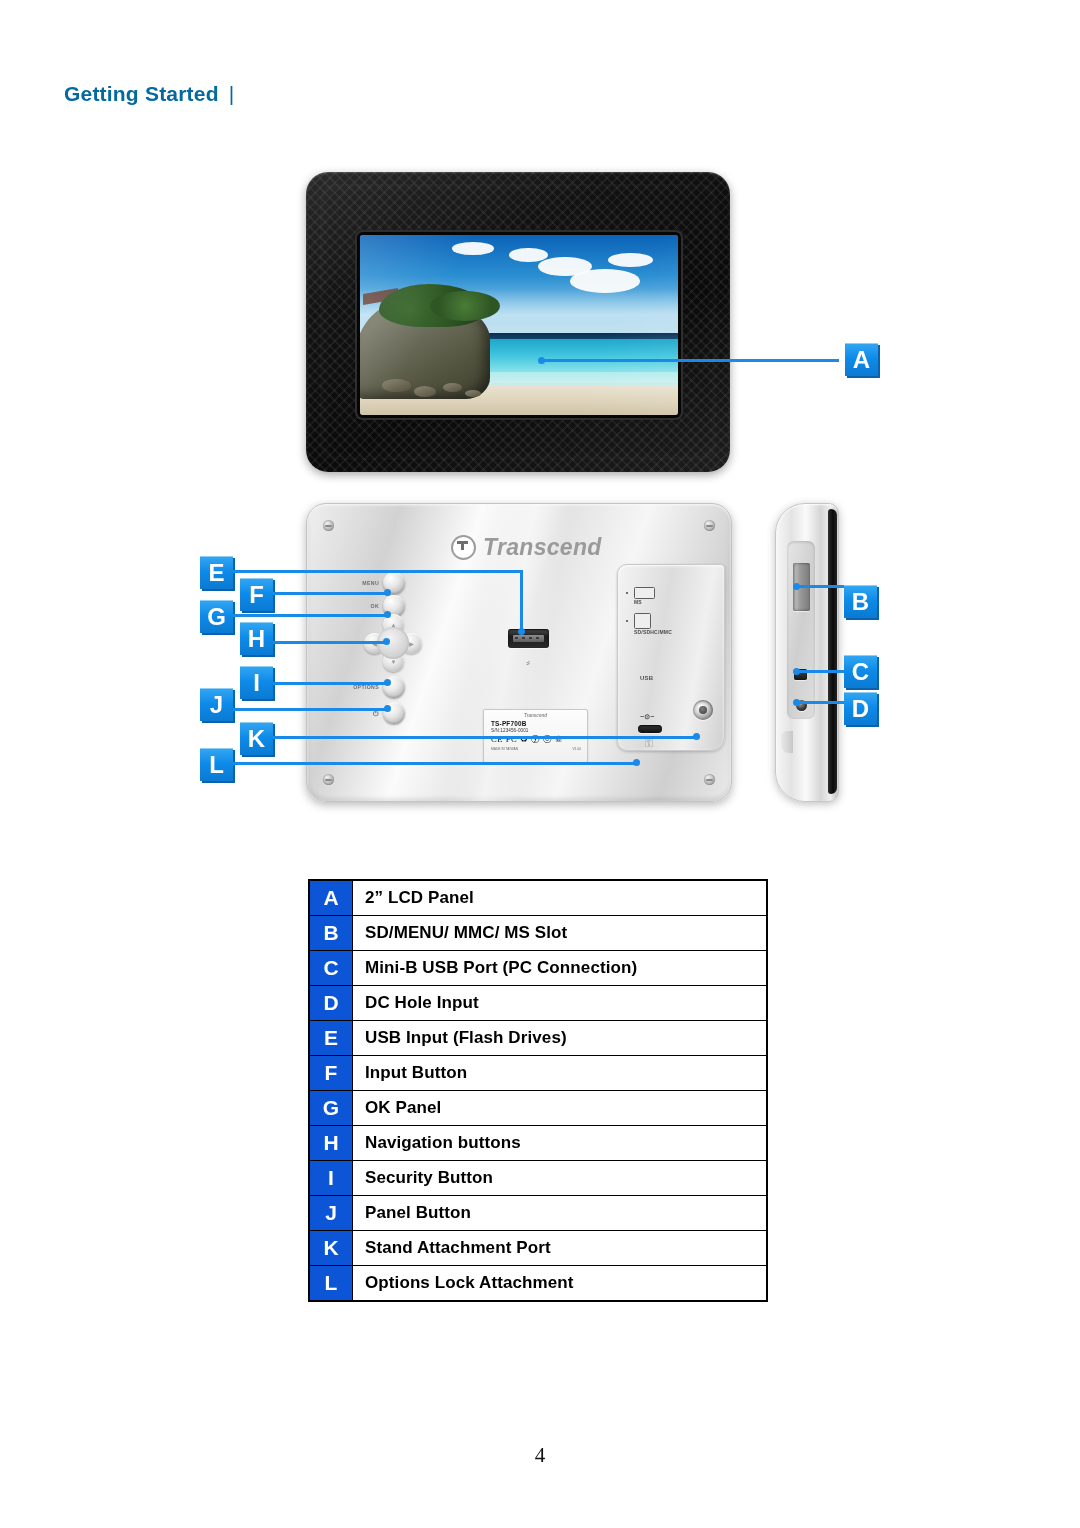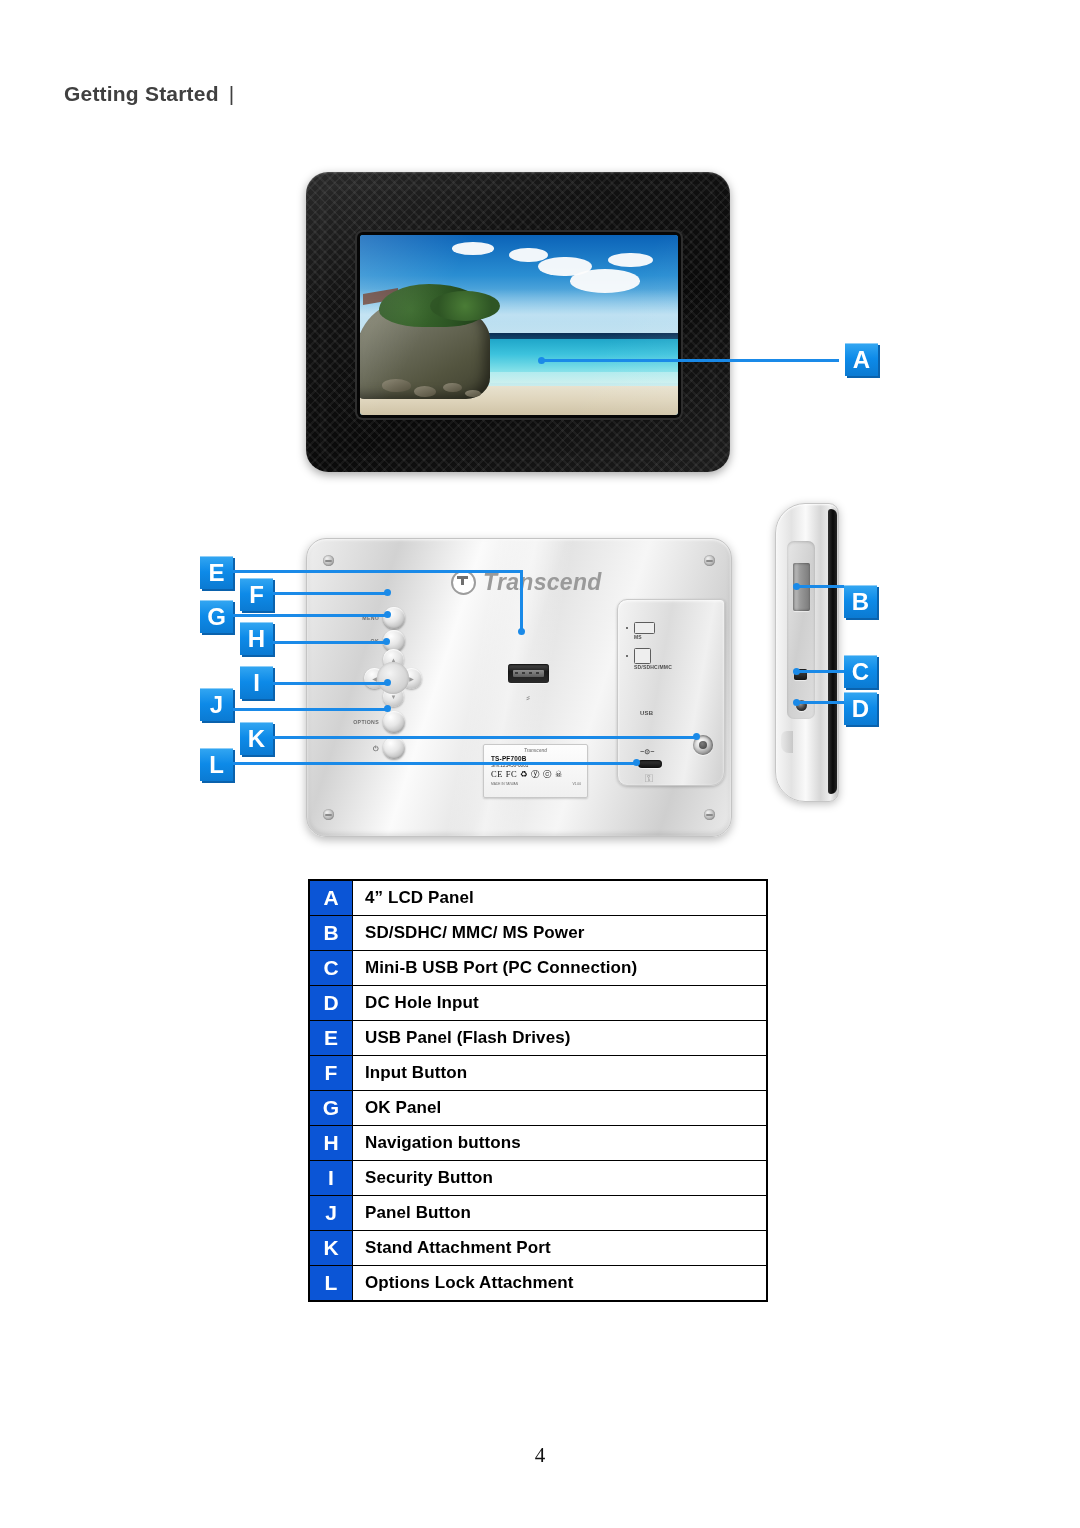--- a/index.html
+++ b/index.html
@@ -5,21 +5,21 @@
   html,body{margin:0;padding:0;background:#ffffff;}
   body{
     width:1080px;height:1528px;position:relative;overflow:hidden;
     font-family:"Liberation Sans", sans-serif;
     -webkit-font-smoothing:antialiased;
   }
 
   
   #page-header{
     position:absolute;left:64px;top:82px;
-    font-size:21px;font-weight:bold;color:#404040;letter-spacing:.2px;
+    font-size:21px;font-weight:bold;color:#0369a1;letter-spacing:.2px;
     white-space:nowrap;
   }
   #page-header .bar{display:inline-block;margin-left:10px;font-weight:normal;}
 
   
   #page-number{
     position:absolute;left:0;right:0;top:1443px;text-align:center;
     font-family:"Liberation Serif", serif;font-size:21px;color:#111;
   }
 
@@ -100,21 +100,20 @@
   }
 
   
   #back-view{
     position:absolute;left:306px;top:503px;width:424px;height:297px;
     border-radius:20px;
     background:
       linear-gradient(108deg,#efefef 0%,#d2d2d2 18%,#fbfbfb 34%,#e2e2e2 50%,#f6f6f6 66%,#cfcfcf 86%,#eaeaea 100%);
     box-shadow:0 3px 10px rgba(0,0,0,.28), inset 0 1px 3px rgba(255,255,255,.9), inset 0 -2px 5px rgba(0,0,0,.12);
     border:1px solid #c4c4c4;
-    margin-top:35px;
   }
   #back-view .edge-shine{
     position:absolute;left:0;top:0;width:100%;height:100%;border-radius:20px;
     background:linear-gradient(100deg,rgba(255,255,255,0) 40%,rgba(255,255,255,.55) 48%,rgba(255,255,255,0) 56%);
     pointer-events:none;
   }
   .screw{
     position:absolute;width:11px;height:11px;border-radius:50%;
     background:radial-gradient(circle at 35% 30%,#f2f2f2,#b9b9b9 60%,#8e8e8e 100%);
     box-shadow:inset 0 0 2px rgba(0,0,0,.45);
@@ -481,37 +480,37 @@
 <div class="callout" style="left:844px;top:655px;">C</div>
 
 <div class="dot" style="left:793px;top:699px;"></div>
 <div class="lead h" style="left:796px;top:701px;width:48px;"></div>
 <div class="callout" style="left:844px;top:692px;">D</div>
 
 <table id="spec-table">
   <tbody>
     <tr>
       <td class="letter">A</td>
-      <td class="desc">4” LCD Panel</td>
+      <td class="desc">2” LCD Panel</td>
     </tr>
     <tr>
       <td class="letter">B</td>
-      <td class="desc">SD/SDHC/ MMC/ MS Power</td>
+      <td class="desc">SD/MENU/ MMC/ MS Slot</td>
     </tr>
     <tr>
       <td class="letter">C</td>
       <td class="desc">Mini-B USB Port (PC Connection)</td>
     </tr>
     <tr>
       <td class="letter">D</td>
       <td class="desc">DC Hole Input</td>
     </tr>
     <tr>
       <td class="letter">E</td>
-      <td class="desc">USB Panel (Flash Drives)</td>
+      <td class="desc">USB Input (Flash Drives)</td>
     </tr>
     <tr>
       <td class="letter">F</td>
       <td class="desc">Input Button</td>
     </tr>
     <tr>
       <td class="letter">G</td>
       <td class="desc">OK Panel</td>
     </tr>
     <tr>

